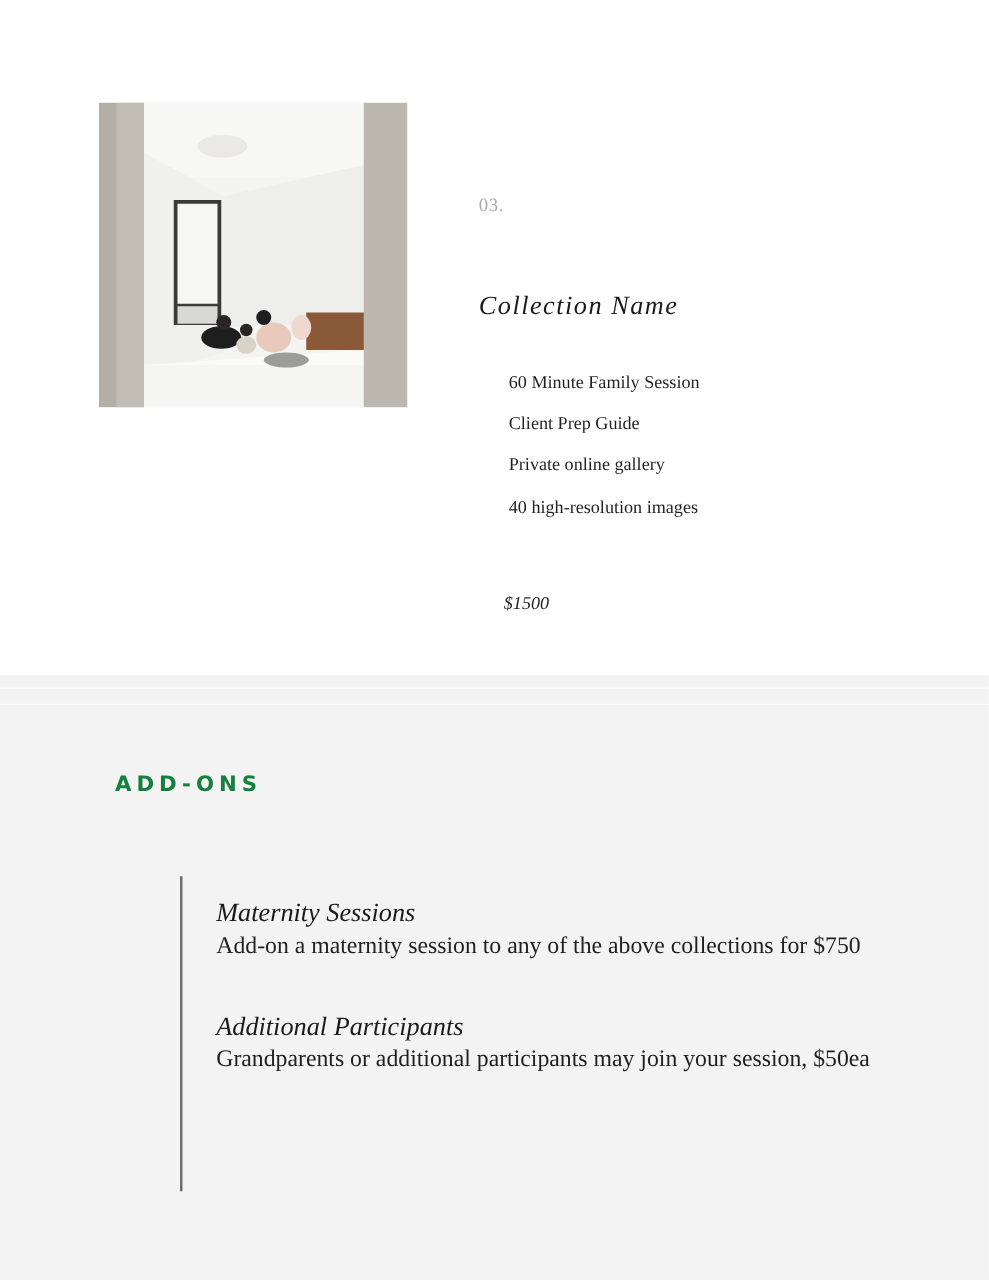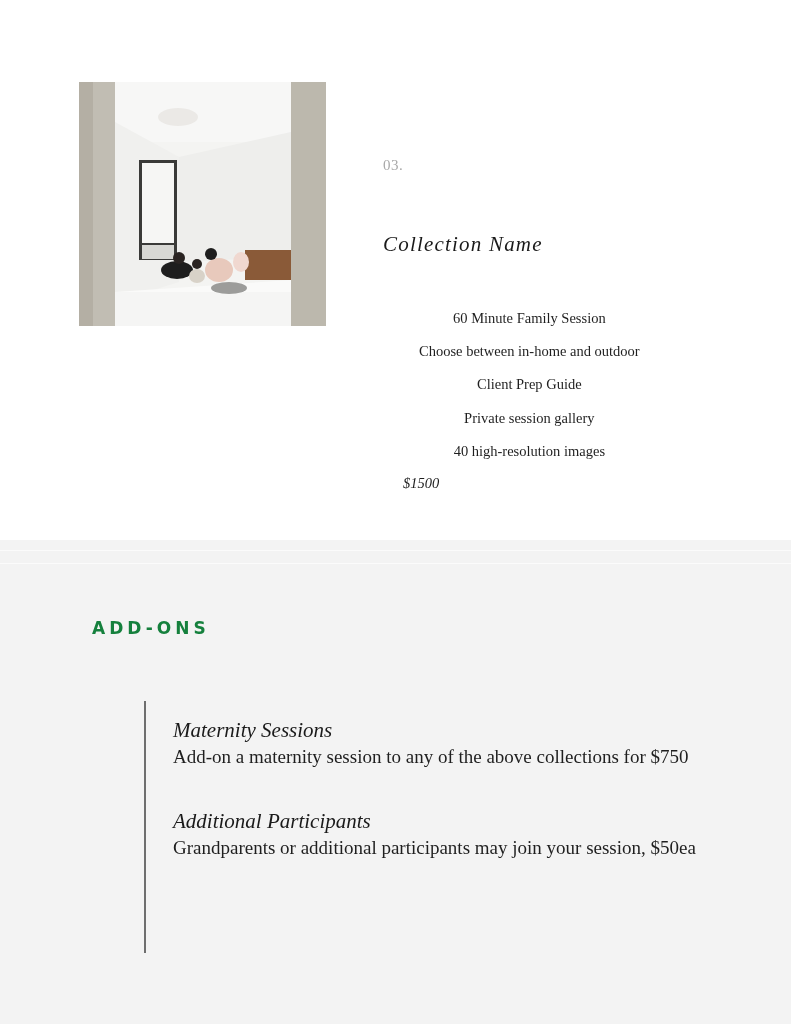--- a/index.html
+++ b/index.html
@@ -13,21 +13,21 @@
     .photo {
       position: absolute; left: 79px; top: 82px; width: 247px; height: 244px;
       overflow: hidden; background: #f3f2ef;
     }
     .photo svg { display: block; width: 100%; height: 100%; }
     .num { position: absolute; left: 383px; top: 157px; font-size: 15px; color: #a9a9a9; letter-spacing: 0.5px; }
     .coll-title {
       position: absolute; left: 383px; top: 232px; font-size: 21px; font-style: italic;
       letter-spacing: 1.2px; color: #1a1a1a;
     }
-    .features { position: absolute; left: 403px; top: 292px; margin: 16px; padding: 0; list-style: none; text-align: center; }
+    .features { position: absolute; left: 403px; top: 292px; margin: 4px; padding: 0; list-style: none; }
     .features li { font-size: 14.5px; height: 33.2px; line-height: 20px; color: #1f1f1f; }
     .price { position: absolute; left: 403px; top: 475px; font-size: 14.5px; font-style: italic; color: #1f1f1f; }
     .bottom { position: absolute; left: 0; top: 540px; width: 791px; height: 484px; background: #f3f3f3; }
     .rule { position: absolute; left: 0; width: 791px; height: 1px; background: #fbfbfb; }
     .addons-title {
       position: absolute; left: 92px; top: 618px; font-family: "DejaVu Sans", "Liberation Sans", sans-serif;
       font-weight: bold; font-size: 17px; letter-spacing: 4px; color: #15803d;
     }
     .vline { position: absolute; left: 144px; top: 701px; width: 2px; height: 252px; background: #6e6e6e; }
     .addon { position: absolute; left: 173px; }
@@ -71,23 +71,22 @@
       <rect x="14" y="0" width="22" height="244" fill="#c1bdb3"></rect>
       <rect x="212" y="0" width="35" height="244" fill="#bcb8ad"></rect>
     </svg>
   </div>
 
   <div class="num">03.</div>
   <div class="coll-title">Collection Name</div>
 
   <ul class="features">
     <li>60 Minute Family Session</li>
-    <li>Choose between in-home and outdoor</li>
     <li>Client Prep Guide</li>
-    <li>Private session gallery</li>
+    <li>Private online gallery</li>
     <li>40 high-resolution images</li>
   </ul>
 
   <div class="price">$1500</div>
 </section>
 
 <section class="bottom">
   <div class="rule" style="top:10px"></div>
   <div class="rule" style="top:23px"></div>
 </section>

